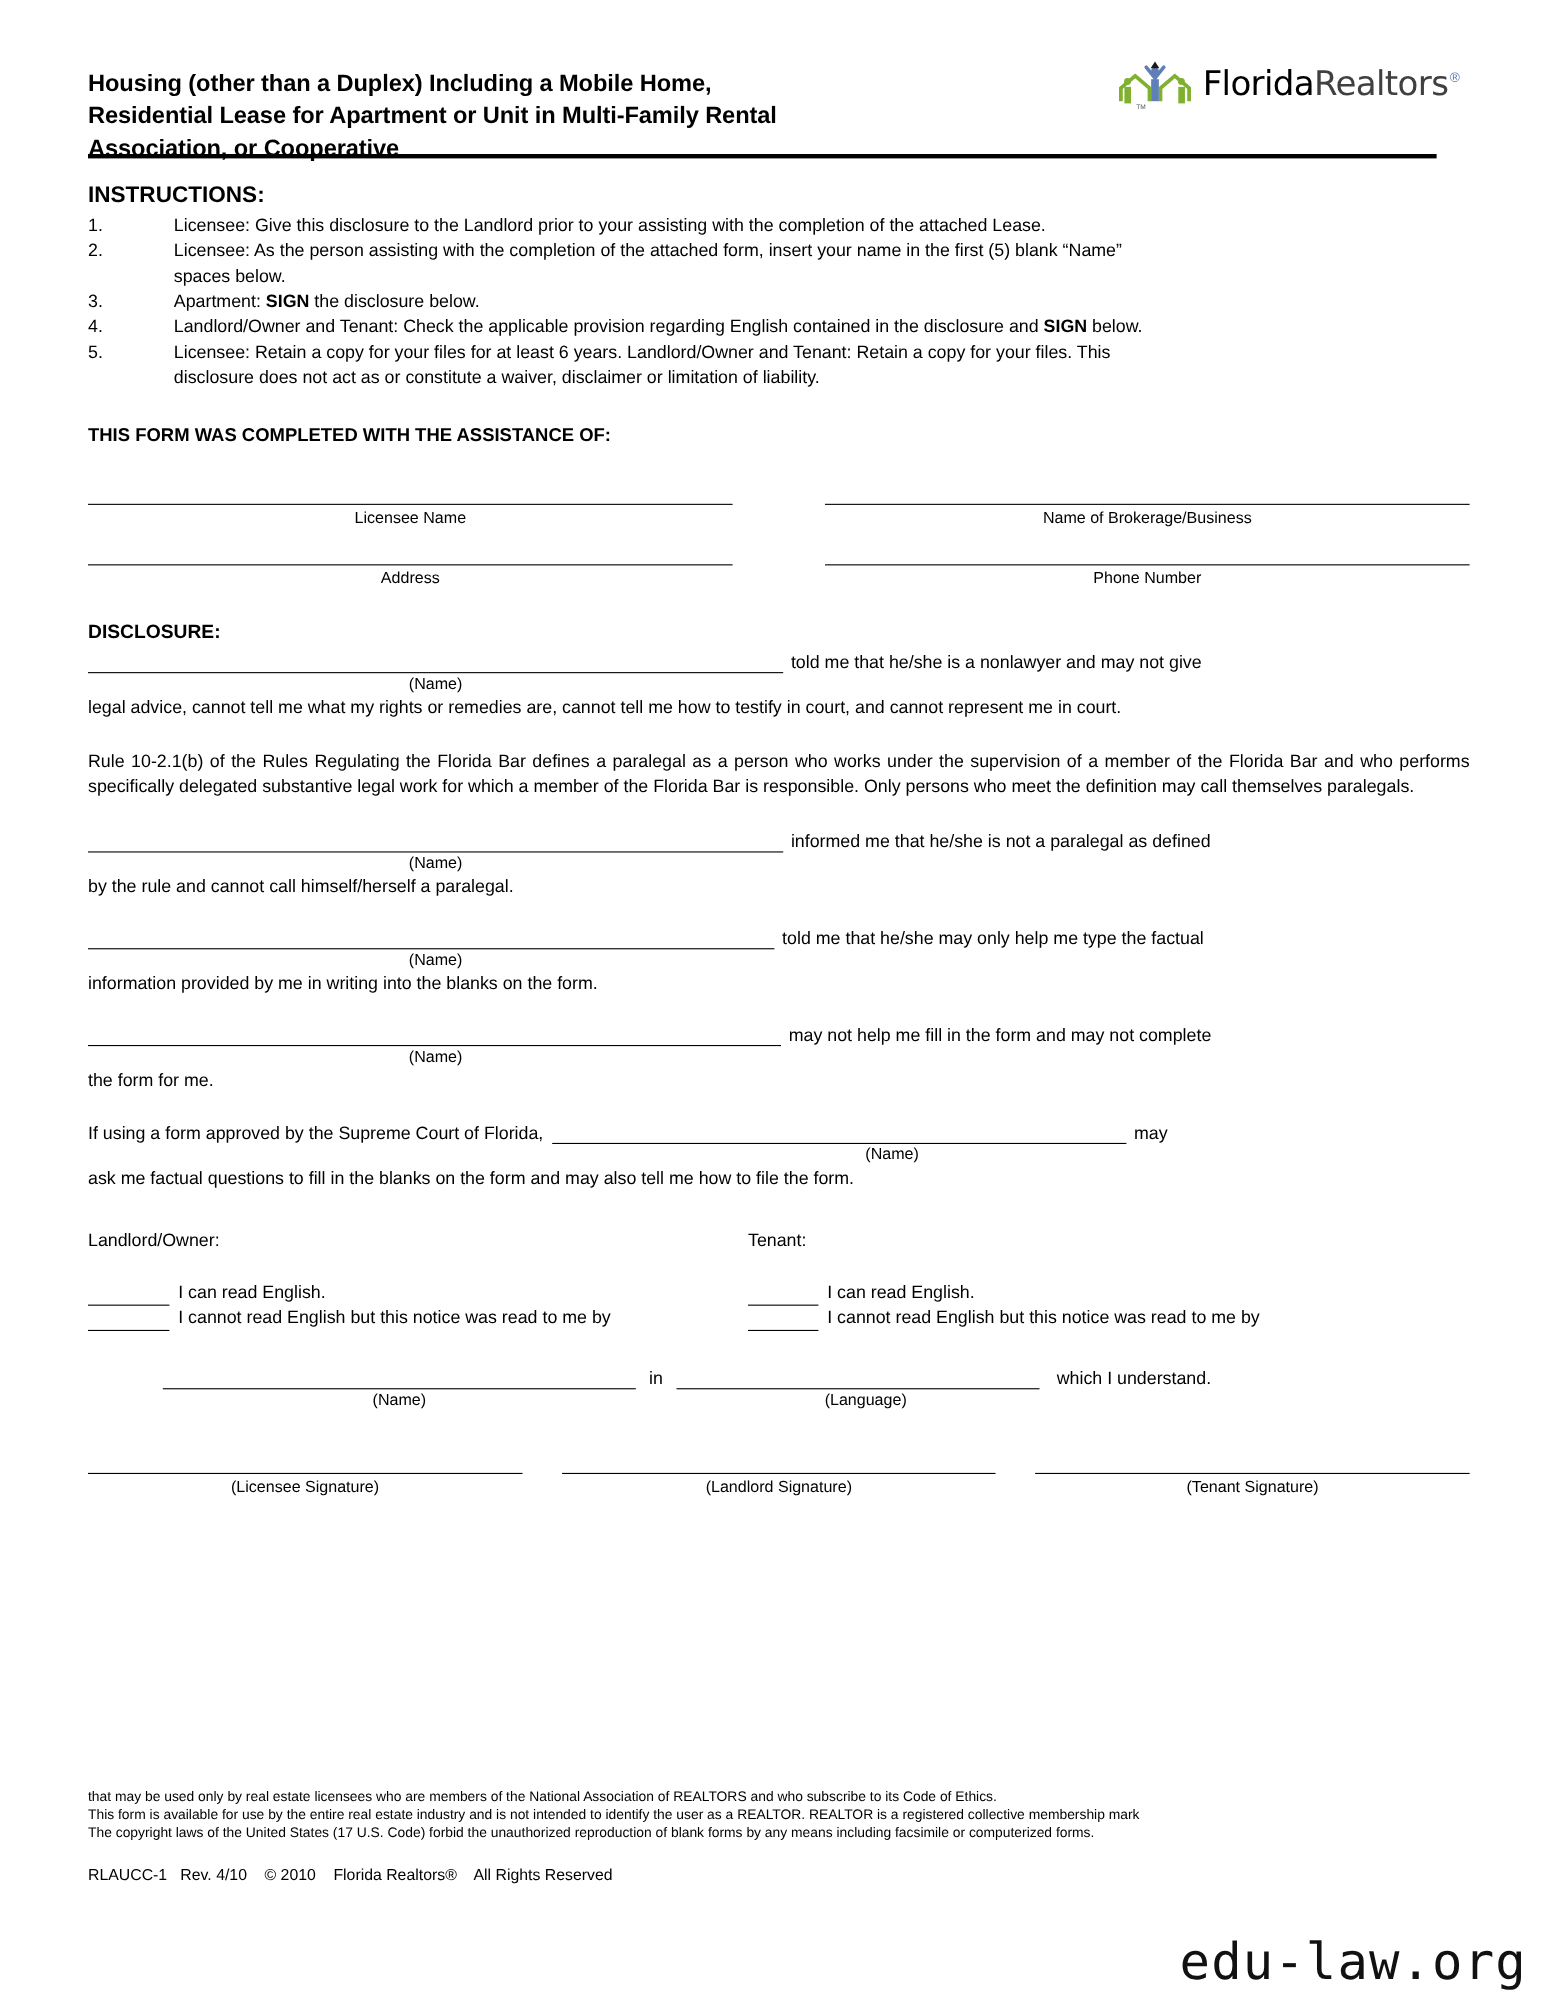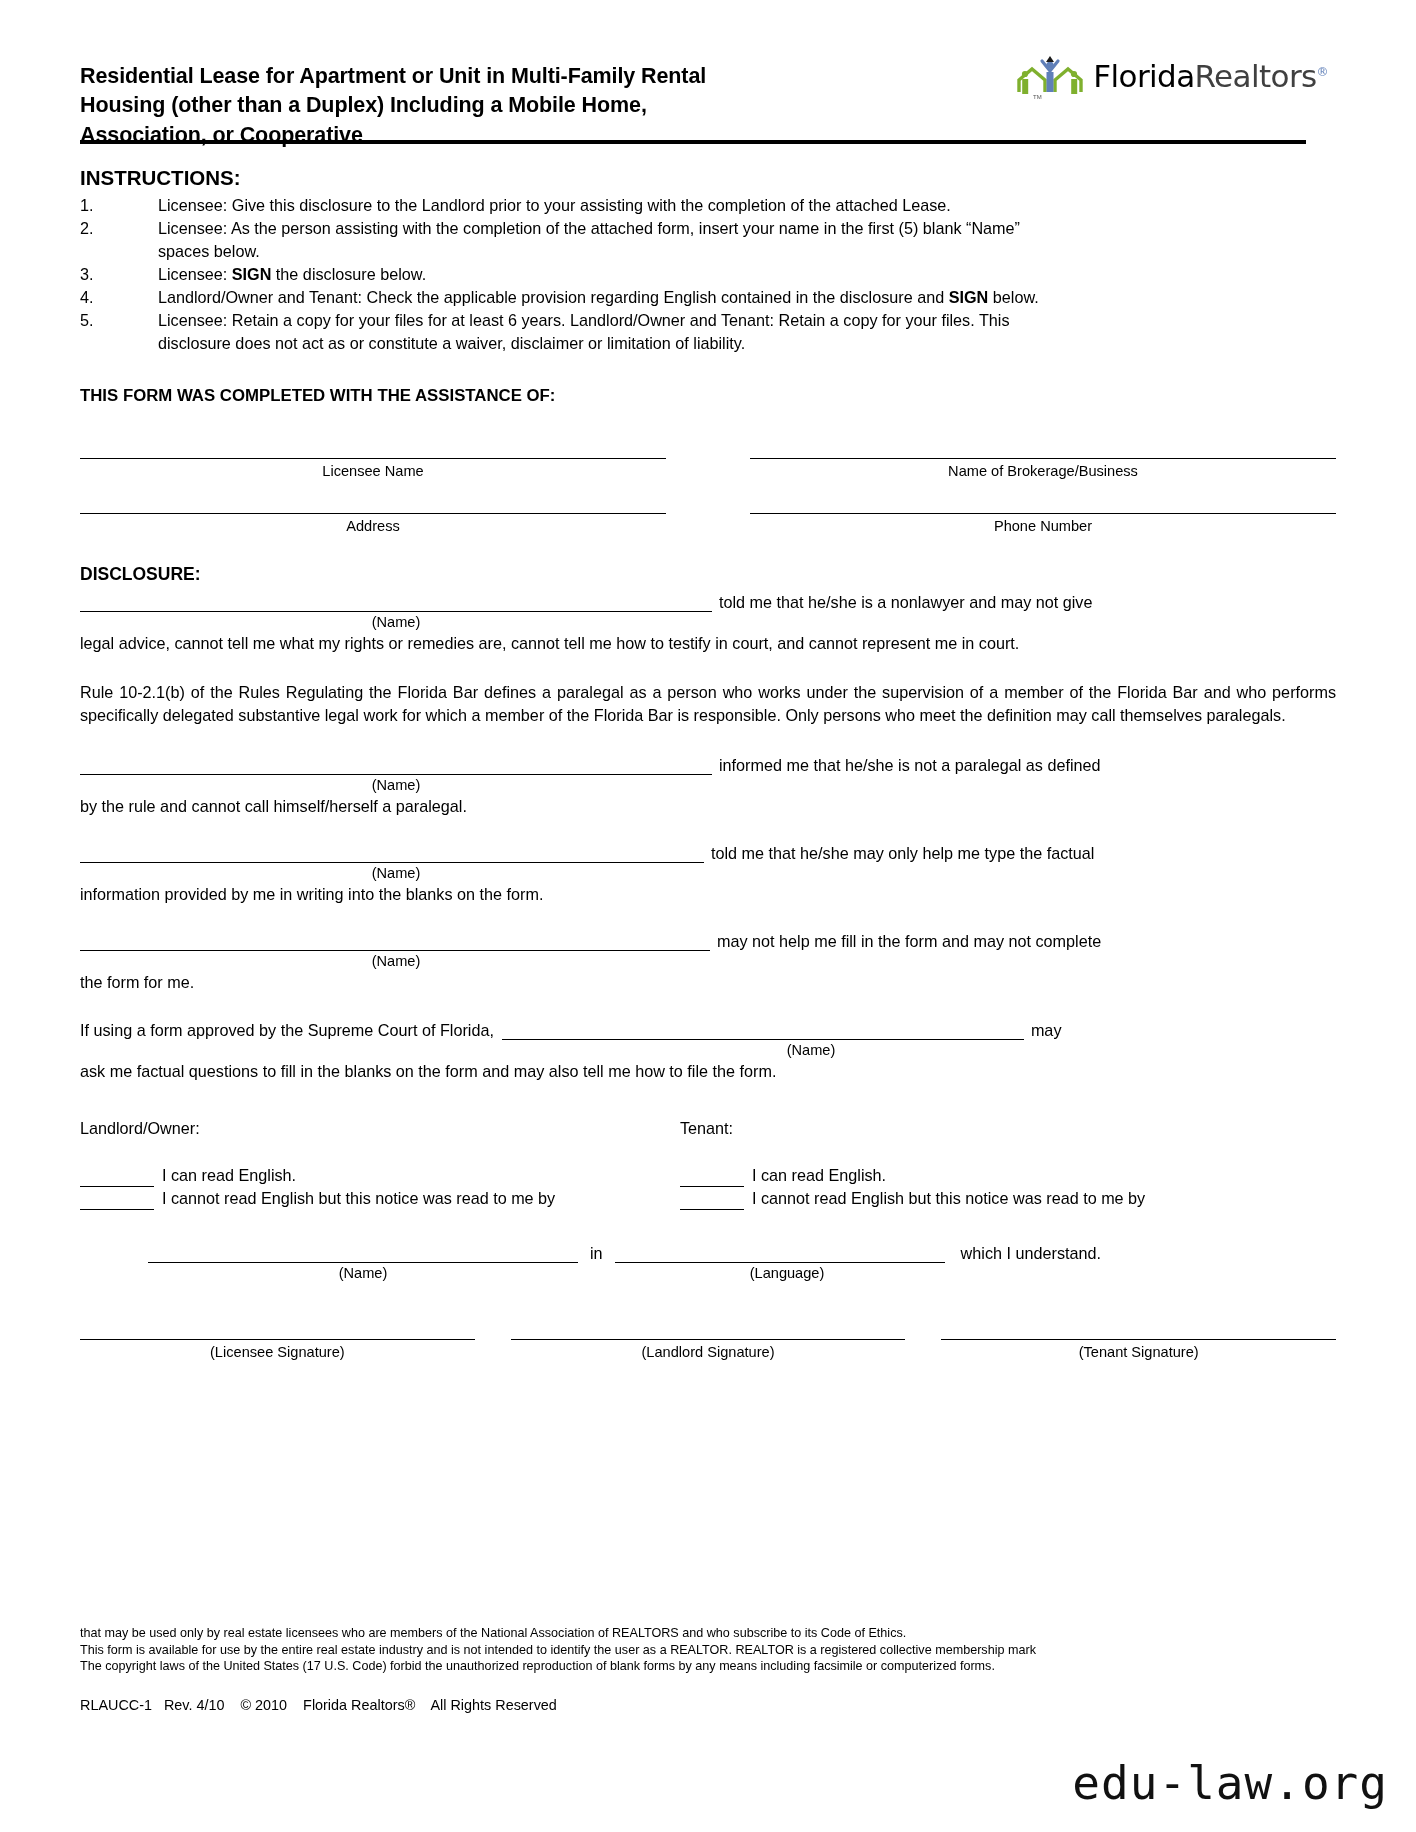--- a/index.html
+++ b/index.html
@@ -238,22 +238,22 @@
   }
 </style>
 </head>
 <body>
 
 <div class="page">
   <div class="content">
 
     <div class="header">
       <div class="doc-title">
+        <div>Housing (other than a Duplex) Including a Mobile Home,</div>
         <div>Residential Lease for Apartment or Unit in Multi-Family Rental</div>
-        <div>Housing (other than a Duplex) Including a Mobile Home,</div>
         <div>Association, or Cooperative</div>
       </div>
 
       <div class="logo-wrap">
         <span>
           <svg class="logo-mark" viewBox="0 0 72 48" xmlns="http://www.w3.org/2000/svg">
 
             <path d="M4 40 L4 28 L17 17 L30 28 L30 40" fill="none" stroke="#7fb02e" stroke-width="3.4"></path>
 
             <path d="M40 40 L40 28 L53 17 L66 28 L66 40" fill="none" stroke="#7fb02e" stroke-width="3.4"></path>
@@ -286,21 +286,21 @@
     </div>
 
     <div class="instr-row">
       <div class="instr-num">2.</div>
       <div class="instr-txt">Licensee: As the person assisting with the completion of the attached form, insert your name in the first (5) blank “Name”</div>
     </div>
     <div class="instr-cont">spaces below.</div>
 
     <div class="instr-row">
       <div class="instr-num">3.</div>
-      <div class="instr-txt nojust"><span>Licensee: </span><b class="strong">SIGN</b><span> the disclosure below.</span></div>
+      <div class="instr-txt nojust"><span>Apartment: </span><b class="strong">SIGN</b><span> the disclosure below.</span></div>
     </div>
 
     <div class="instr-row">
       <div class="instr-num">4.</div>
       <div class="instr-txt nojust"><span>Landlord/Owner and Tenant:  Check the  applicable provision  regarding  English contained in the disclosure and  </span><b class="strong">SIGN</b><span> below.</span></div>
     </div>
 
     <div class="instr-row">
       <div class="instr-num">5.</div>
       <div class="instr-txt">Licensee: Retain a copy for your files for at least 6 years. Landlord/Owner and Tenant: Retain a copy for your files. This</div>

